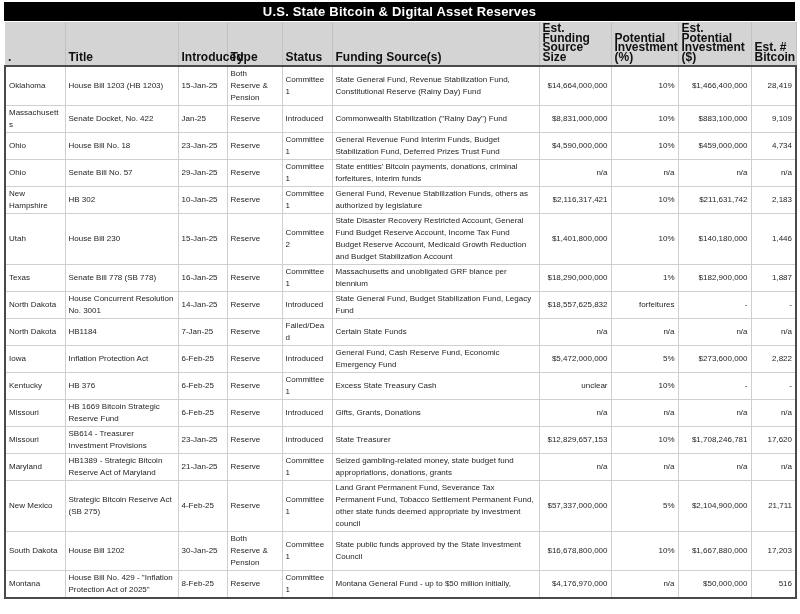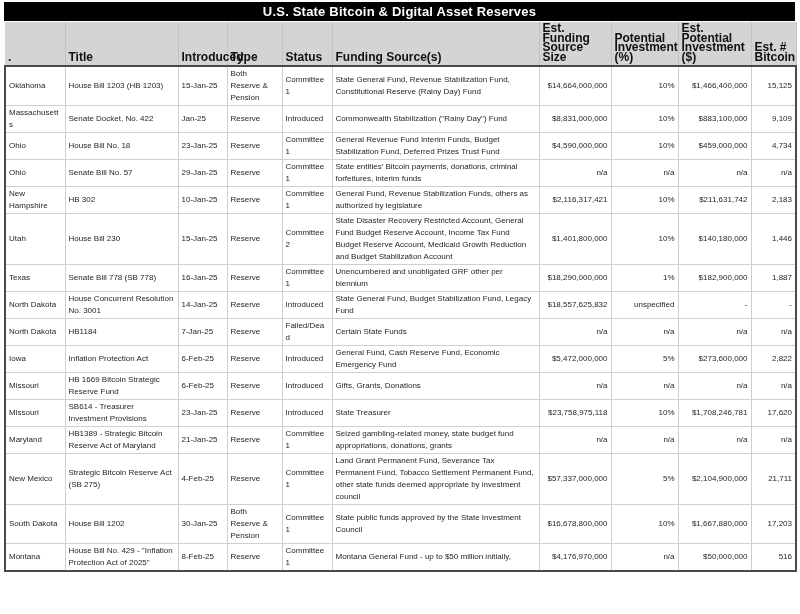--- a/index.html
+++ b/index.html
@@ -75,21 +75,21 @@
         <tr>
           <td>Oklahoma</td>
           <td>House Bill 1203 (HB 1203)</td>
           <td>15-Jan-25</td>
           <td>Both Reserve &amp; Pension</td>
           <td>Committee 1</td>
           <td>State General Fund, Revenue Stabilization Fund, Constitutional Reserve (Rainy Day) Fund</td>
           <td class="num">$14,664,000,000</td>
           <td class="num">10%</td>
           <td class="num">$1,466,400,000</td>
-          <td class="num">15,125</td>
+          <td class="num">28,419</td>
         </tr>
         <tr>
           <td>Massachusetts</td>
           <td>Senate Docket, No. 422</td>
           <td>Jan-25</td>
           <td>Reserve</td>
           <td>Introduced</td>
           <td>Commonwealth Stabilization ("Rainy Day") Fund</td>
           <td class="num">$8,831,000,000</td>
           <td class="num">10%</td>
@@ -143,35 +143,35 @@
           <td class="num">10%</td>
           <td class="num">$140,180,000</td>
           <td class="num">1,446</td>
         </tr>
         <tr>
           <td>Texas</td>
           <td>Senate Bill 778 (SB 778)</td>
           <td>16-Jan-25</td>
           <td>Reserve</td>
           <td>Committee 1</td>
-          <td>Unencumbered and unobligated GRF other per biennium</td>
+          <td>Massachusetts and unobligated GRF blance per biennium</td>
           <td class="num">$18,290,000,000</td>
           <td class="num">1%</td>
           <td class="num">$182,900,000</td>
           <td class="num">1,887</td>
         </tr>
         <tr>
           <td>North Dakota</td>
           <td>House Concurrent Resolution No. 3001</td>
           <td>14-Jan-25</td>
           <td>Reserve</td>
           <td>Introduced</td>
           <td>State General Fund,  Budget Stabilization Fund, Legacy Fund</td>
           <td class="num">$18,557,625,832</td>
-          <td class="num">unspecified</td>
+          <td class="num">forfeitures</td>
           <td class="num">-</td>
           <td class="num">-</td>
         </tr>
         <tr>
           <td>North Dakota</td>
           <td>HB1184</td>
           <td>7-Jan-25</td>
           <td>Reserve</td>
           <td>Failed/Dead</td>
           <td>Certain State Funds</td>
@@ -186,39 +186,51 @@
           <td>6-Feb-25</td>
           <td>Reserve</td>
           <td>Introduced</td>
           <td>General Fund, Cash Reserve Fund, Economic Emergency Fund</td>
           <td class="num">$5,472,000,000</td>
           <td class="num">5%</td>
           <td class="num">$273,600,000</td>
           <td class="num">2,822</td>
         </tr>
         <tr>
+          <td>Kentucky</td>
+          <td>HB 376</td>
+          <td>6-Feb-25</td>
+          <td>Reserve</td>
+          <td>Committee 1</td>
+          <td>Excess State Treasury Cash</td>
+          <td class="num">unclear</td>
+          <td class="num">10%</td>
+          <td class="num">-</td>
+          <td class="num">-</td>
+        </tr>
+        <tr>
           <td>Missouri</td>
           <td>HB 1669 Bitcoin Strategic Reserve Fund</td>
           <td>6-Feb-25</td>
           <td>Reserve</td>
           <td>Introduced</td>
           <td>Gifts, Grants, Donations</td>
           <td class="num">n/a</td>
           <td class="num">n/a</td>
           <td class="num">n/a</td>
           <td class="num">n/a</td>
         </tr>
         <tr>
           <td>Missouri</td>
           <td>SB614 - Treasurer Investment Provisions</td>
           <td>23-Jan-25</td>
           <td>Reserve</td>
           <td>Introduced</td>
           <td>State Treasurer</td>
-          <td class="num">$23,758,975,118</td>
+          <td class="num">$12,829,657,153</td>
           <td class="num">10%</td>
           <td class="num">$1,708,246,781</td>
           <td class="num">17,620</td>
         </tr>
         <tr>
           <td>Maryland</td>
           <td>HB1389 - Strategic Bitcoin Reserve Act of Maryland</td>
           <td>21-Jan-25</td>
           <td>Reserve</td>
           <td>Committee 1</td>

